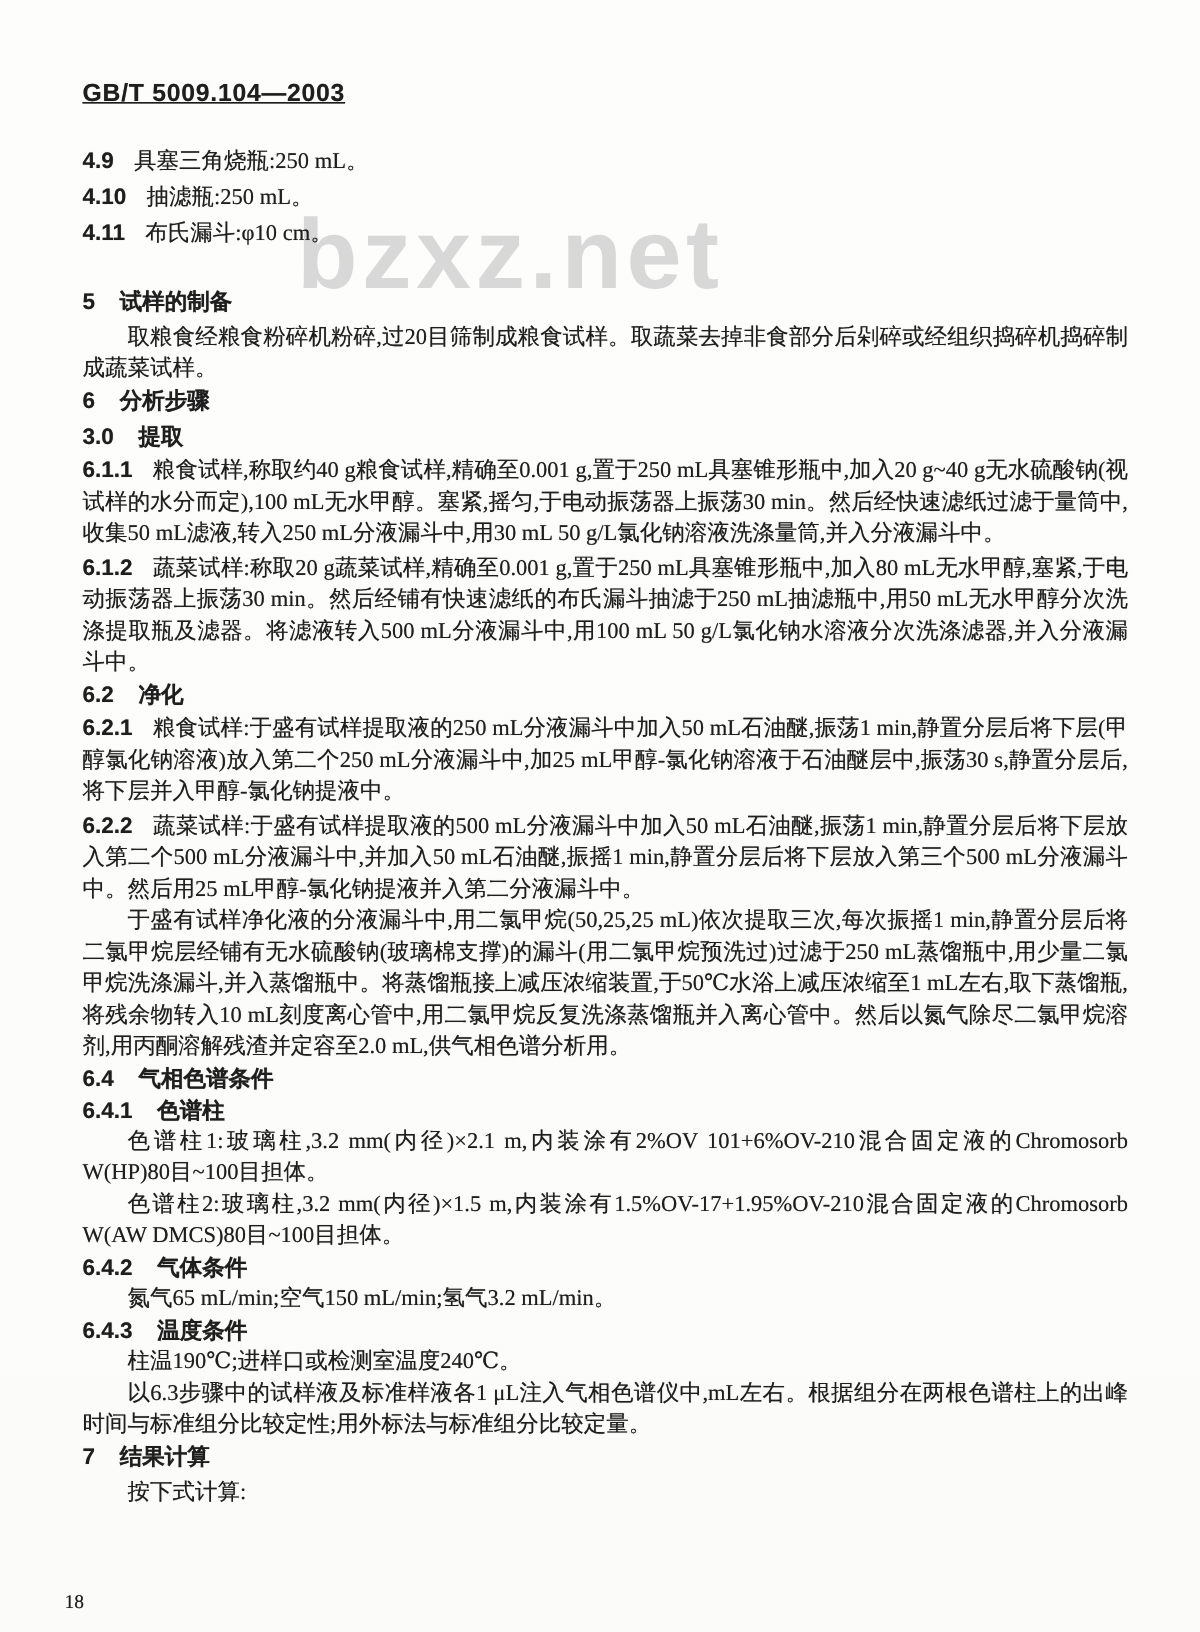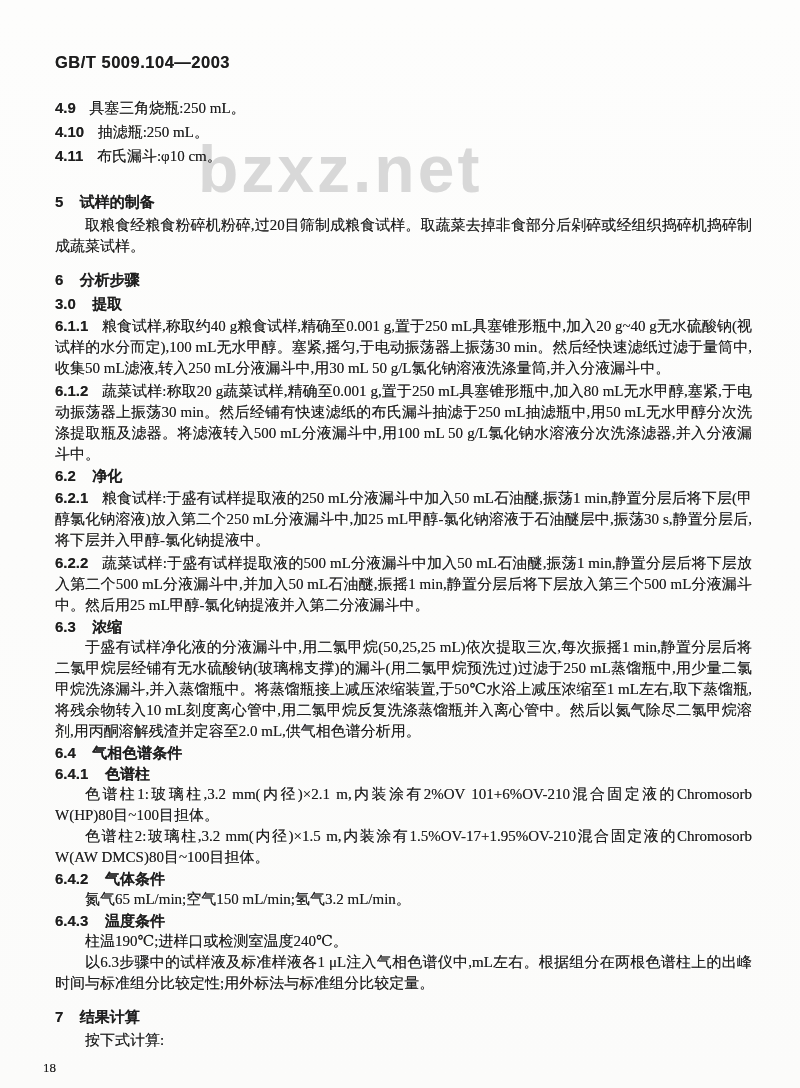--- a/index.html
+++ b/index.html
@@ -30,28 +30,28 @@
     width:697px;
     font-size:15px;line-height:21px;
     text-align:justify;
     text-shadow:0 0 0.45px rgba(20,20,20,.6);
     filter:blur(0.18px);
   }
   p{margin:0;}
   .doc-header{
     font-weight:bold;font-size:16.5px;
     font-family:"Liberation Sans","DejaVu Sans",sans-serif;
-    margin:0 0 24px 0;letter-spacing:.5px;
+    margin:0 0 24px 0;letter-spacing:.5px;text-decoration:underline;
   }
   .num{font-weight:bold;margin-right:.9em;font-family:"Liberation Sans","DejaVu Sans",sans-serif;}
   .app-item{margin-bottom:2px;}
   .head{font-weight:bold;font-family:"Liberation Sans","DejaVu Sans",sans-serif;}
   .head .num{margin-right:1.1em;}
   .gap-lg{margin-top:24px;}
-  .gap-md{margin-top:12px;}
+  .gap-md{}
   .gap-sm{margin-top:3px;}
   .indent{text-indent:2em;}
   .clause{margin-top:1px;}
   .page-number{
     position:absolute;left:43px;top:1060px;
     font-size:13px;z-index:1;
     text-shadow:0 0 0.45px rgba(20,20,20,.6);
   }
 </style>
 </head>
@@ -75,21 +75,20 @@
     <p class="head gap-md"><b class="num">6</b><span>分析步骤</span></p>
 
     <p class="head gap-sm"><b class="num">3.0</b><span>提取</span></p>
     <p class="clause"><b class="num">6.1.1</b><span>粮食试样,称取约40 g粮食试样,精确至0.001 g,置于250 mL具塞锥形瓶中,加入20 g~40 g无水硫酸钠(视试样的水分而定),100 mL无水甲醇。塞紧,摇匀,于电动振荡器上振荡30 min。然后经快速滤纸过滤于量筒中,收集50 mL滤液,转入250 mL分液漏斗中,用30 mL 50 g/L氯化钠溶液洗涤量筒,并入分液漏斗中。</span></p>
     <p class="clause"><b class="num">6.1.2</b><span>蔬菜试样:称取20 g蔬菜试样,精确至0.001 g,置于250 mL具塞锥形瓶中,加入80 mL无水甲醇,塞紧,于电动振荡器上振荡30 min。然后经铺有快速滤纸的布氏漏斗抽滤于250 mL抽滤瓶中,用50 mL无水甲醇分次洗涤提取瓶及滤器。将滤液转入500 mL分液漏斗中,用100 mL 50 g/L氯化钠水溶液分次洗涤滤器,并入分液漏斗中。</span></p>
 
     <p class="head"><b class="num">6.2</b><span>净化</span></p>
     <p class="clause"><b class="num">6.2.1</b><span>粮食试样:于盛有试样提取液的250 mL分液漏斗中加入50 mL石油醚,振荡1 min,静置分层后将下层(甲醇氯化钠溶液)放入第二个250 mL分液漏斗中,加25 mL甲醇-氯化钠溶液于石油醚层中,振荡30 s,静置分层后,将下层并入甲醇-氯化钠提液中。</span></p>
     <p class="clause"><b class="num">6.2.2</b><span>蔬菜试样:于盛有试样提取液的500 mL分液漏斗中加入50 mL石油醚,振荡1 min,静置分层后将下层放入第二个500 mL分液漏斗中,并加入50 mL石油醚,振摇1 min,静置分层后将下层放入第三个500 mL分液漏斗中。然后用25 mL甲醇-氯化钠提液并入第二分液漏斗中。</span></p>
 
-    <p class="head"><b class="num">6.3</b><span>浓缩</span></p>
     <p class="indent">于盛有试样净化液的分液漏斗中,用二氯甲烷(50,25,25 mL)依次提取三次,每次振摇1 min,静置分层后将二氯甲烷层经铺有无水硫酸钠(玻璃棉支撑)的漏斗(用二氯甲烷预洗过)过滤于250 mL蒸馏瓶中,用少量二氯甲烷洗涤漏斗,并入蒸馏瓶中。将蒸馏瓶接上减压浓缩装置,于50℃水浴上减压浓缩至1 mL左右,取下蒸馏瓶,将残余物转入10 mL刻度离心管中,用二氯甲烷反复洗涤蒸馏瓶并入离心管中。然后以氮气除尽二氯甲烷溶剂,用丙酮溶解残渣并定容至2.0 mL,供气相色谱分析用。</p>
 
     <p class="head"><b class="num">6.4</b><span>气相色谱条件</span></p>
     <p class="head"><b class="num">6.4.1</b><span>色谱柱</span></p>
     <p class="indent">色谱柱1:玻璃柱,3.2 mm(内径)×2.1 m,内装涂有2%OV 101+6%OV-210混合固定液的Chromosorb W(HP)80目~100目担体。</p>
     <p class="indent">色谱柱2:玻璃柱,3.2 mm(内径)×1.5 m,内装涂有1.5%OV-17+1.95%OV-210混合固定液的Chromosorb W(AW DMCS)80目~100目担体。</p>
 
     <p class="head"><b class="num">6.4.2</b><span>气体条件</span></p>
     <p class="indent">氮气65 mL/min;空气150 mL/min;氢气3.2 mL/min。</p>
 

